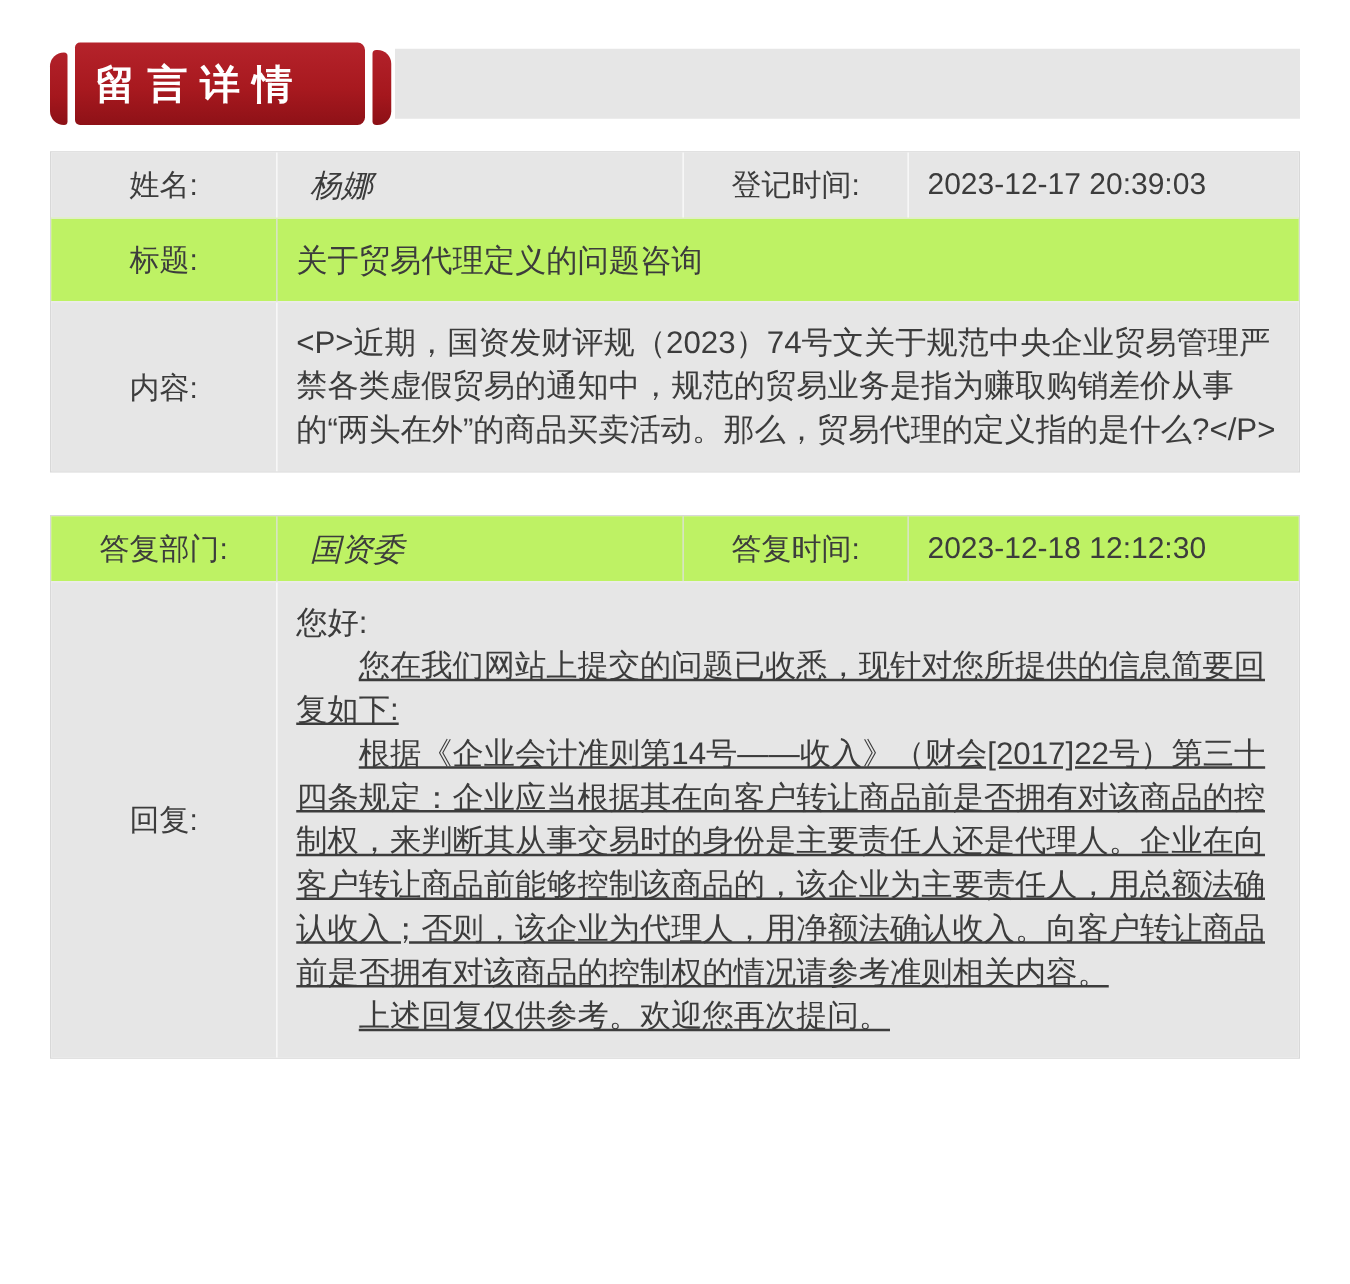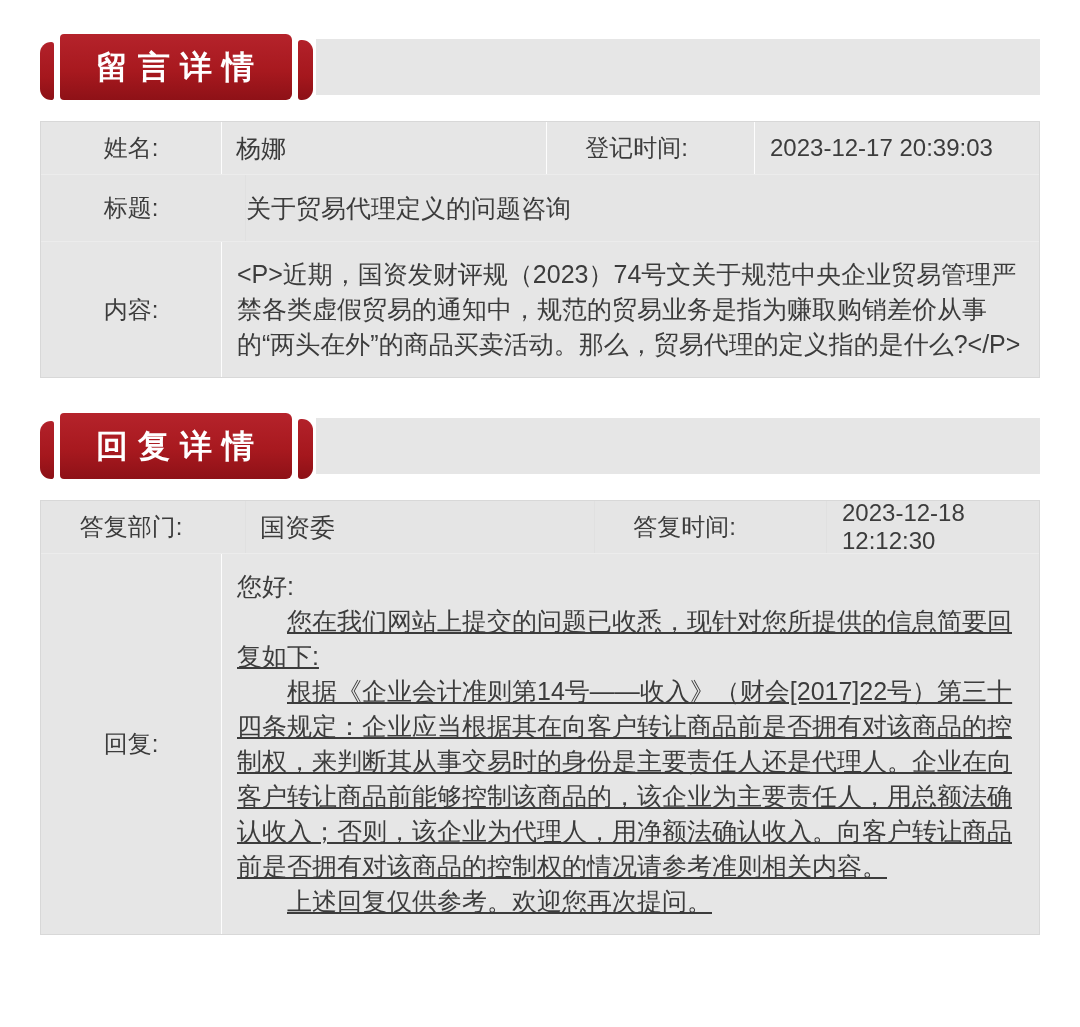--- a/index.html
+++ b/index.html
@@ -13,41 +13,41 @@
 
   
   .banner{display:flex;align-items:center;height:68px;margin-bottom:20px;}
   .cap{flex:0 0 auto;background:linear-gradient(180deg,#b2212a 0%,#a5171d 60%,#8c1016 100%);}
   .cap-left{width:14px;height:58px;margin-top:8px;border-radius:12px 3px 3px 12px;}
   .cap-right{width:15px;height:60px;margin-top:6px;margin-left:6px;border-radius:3px 11px 11px 3px;}
   .banner-box{
     flex:0 0 auto;box-sizing:border-box;width:232px;height:66px;margin-left:6px;
     background:linear-gradient(180deg,#b5232b 0%,#a8191f 55%,#8e1117 100%);
     border-radius:4px 6px 6px 4px;
-    display:flex;align-items:center;padding-left:36px;
+    display:flex;align-items:center;padding-left:16px;
   }
   .banner-title{
     color:#ffffff;font-size:32px;font-weight:bold;letter-spacing:10px;
     line-height:1;white-space:nowrap;
   }
   .banner-band{flex:1 1 auto;height:56px;margin-left:3px;background:#e6e6e6;}
 
   
   .tbl{border:1px solid #d8d8d8;background:#ffffff;}
   .tbl + .section-gap{height:34px;}
   .row{display:flex;align-items:stretch;}
   .row + .row{border-top:1px solid #ececec;}
   .row-grey{background:#e6e6e6;}
-  .row-white{background:#e5e5e5;gap:24px;}
+  .row-white{background:#bef264;}
   .cell{box-sizing:border-box;display:flex;align-items:center;}
   .cell-label{flex:0 0 180px;justify-content:center;font-size:24px;}
   .cell-label-mid{flex:0 0 180px;text-align:right;}
-  .cell-value{flex:0 0 325px;padding-left:14px;font-size:25px;}
-  .cell-value-last{flex:1 1 auto;padding-left:15px;font-size:24px;margin-left:28px;}
-  .cell-value-span{flex:1 1 auto;padding-right:24px;font-size:25px;}
+  .cell-value{flex:0 0 325px;padding-left:26px;font-size:25px;font-style:italic;}
+  .cell-value-last{flex:1 1 auto;padding-left:15px;font-size:24px;}
+  .cell-value-span{flex:1 1 auto;padding-left:15px;padding-right:24px;font-size:25px;}
   .row-h{height:52px;}
   .row-h2{height:66px;}
   
   .row-grey .vd{border-left:1px solid rgba(255,255,255,0.9);}
   .row-white .vd{border-left:1px solid #e0e0e0;}
 
   .cell-multiline{
     display:block;align-items:flex-start;
     padding:15px 7px 15px 15px;
     font-size:25px;line-height:35px;
@@ -83,28 +83,20 @@
     <div class="row row-grey">
       <div class="cell cell-label">内容:</div>
       <div class="cell cell-value-span cell-multiline vd">
         <p>&lt;P&gt;近期，国资发财评规（2023）74号文关于规范中央企业贸易管理严禁各类虚假贸易的通知中，规范的贸易业务是指为赚取购销差价从事的“两头在外”的商品买卖活动。那么，贸易代理的定义指的是什么?&lt;/P&gt;</p>
       </div>
     </div>
   </div>
 
   <div class="section-gap"></div>
 
-  <div class="banner">
-    <div class="cap cap-left"></div>
-    <div class="banner-box">
-      <span class="banner-title">回复详情</span>
-    </div>
-    <div class="cap cap-right"></div>
-    <div class="banner-band"></div>
-  </div>
 
   <div class="tbl">
     <div class="row row-white row-h">
       <div class="cell cell-label">答复部门:</div>
       <div class="cell cell-value vd">国资委</div>
       <div class="cell cell-label cell-label-mid vd">答复时间:</div>
       <div class="cell cell-value-last vd">2023-12-18 12:12:30</div>
     </div>
     <div class="row row-grey">
       <div class="cell cell-label">回复:</div>

